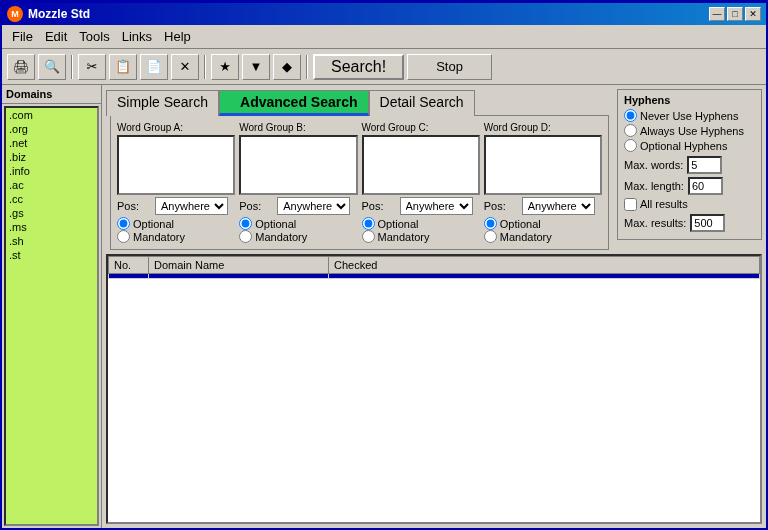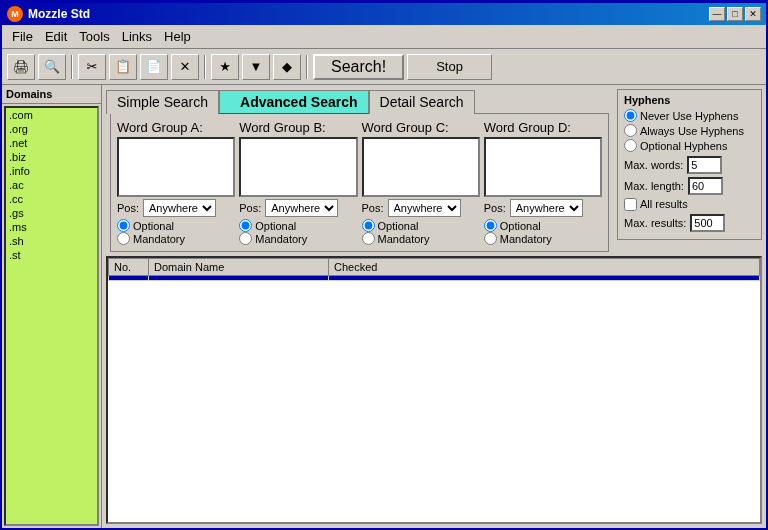--- a/index.html
+++ b/index.html
@@ -203,22 +203,22 @@
       background: #d4d0c8;
       border: 1px solid #808080;
       border-bottom: none;
       cursor: pointer;
       font-size: 14px;
       position: relative;
       top: 1px;
     }
 
     .tab.active {
-      background: #5eead4;
-      border-bottom: 1px solid #1d4ed8;
+      background: #22c55e;
+      border-bottom: 3px solid #1d4ed8;
       z-index: 1;
       font-weight: bold;
       padding-left: 20px;
     }
 
     .hyphens-panel {
       width: 145px;
       border: 1px solid #808080;
       padding: 4px 6px;
       background: #d4d0c8;
@@ -262,38 +262,38 @@
     }
 
     .word-group {
       flex: 1;
       display: flex;
       flex-direction: column;
       gap: 2px;
     }
 
     .word-group-label {
-      font-size: 13px;
+      font-size: 10px;
       font-weight: normal;
     }
 
     .word-group-textarea {
       flex: 1;
       width: 100%;
       border: 2px inset #808080;
       background: white;
       resize: none;
       font-size: 11px;
       min-height: 60px;
     }
 
     .pos-row {
       display: flex;
       align-items: center;
-      gap: 4px;
+      gap: 16px;
       font-size: 11px;
     }
 
     .pos-select {
       font-size: 11px;
       border: 1px solid #808080;
       background: white;
       padding: 1px;
     }
 

